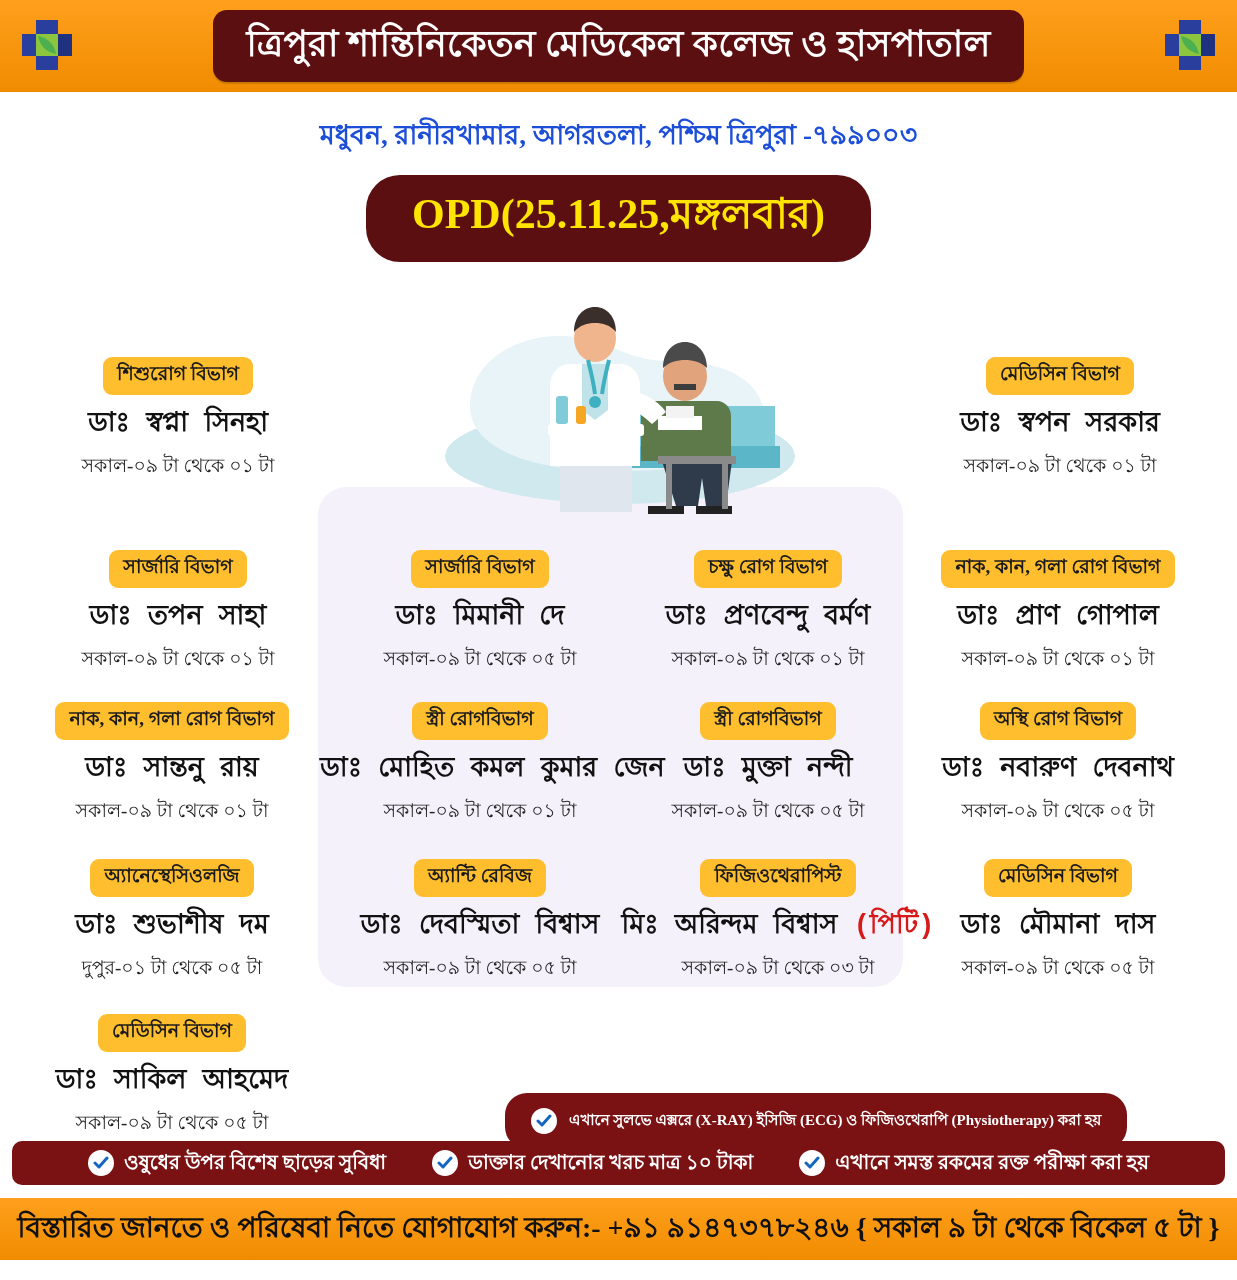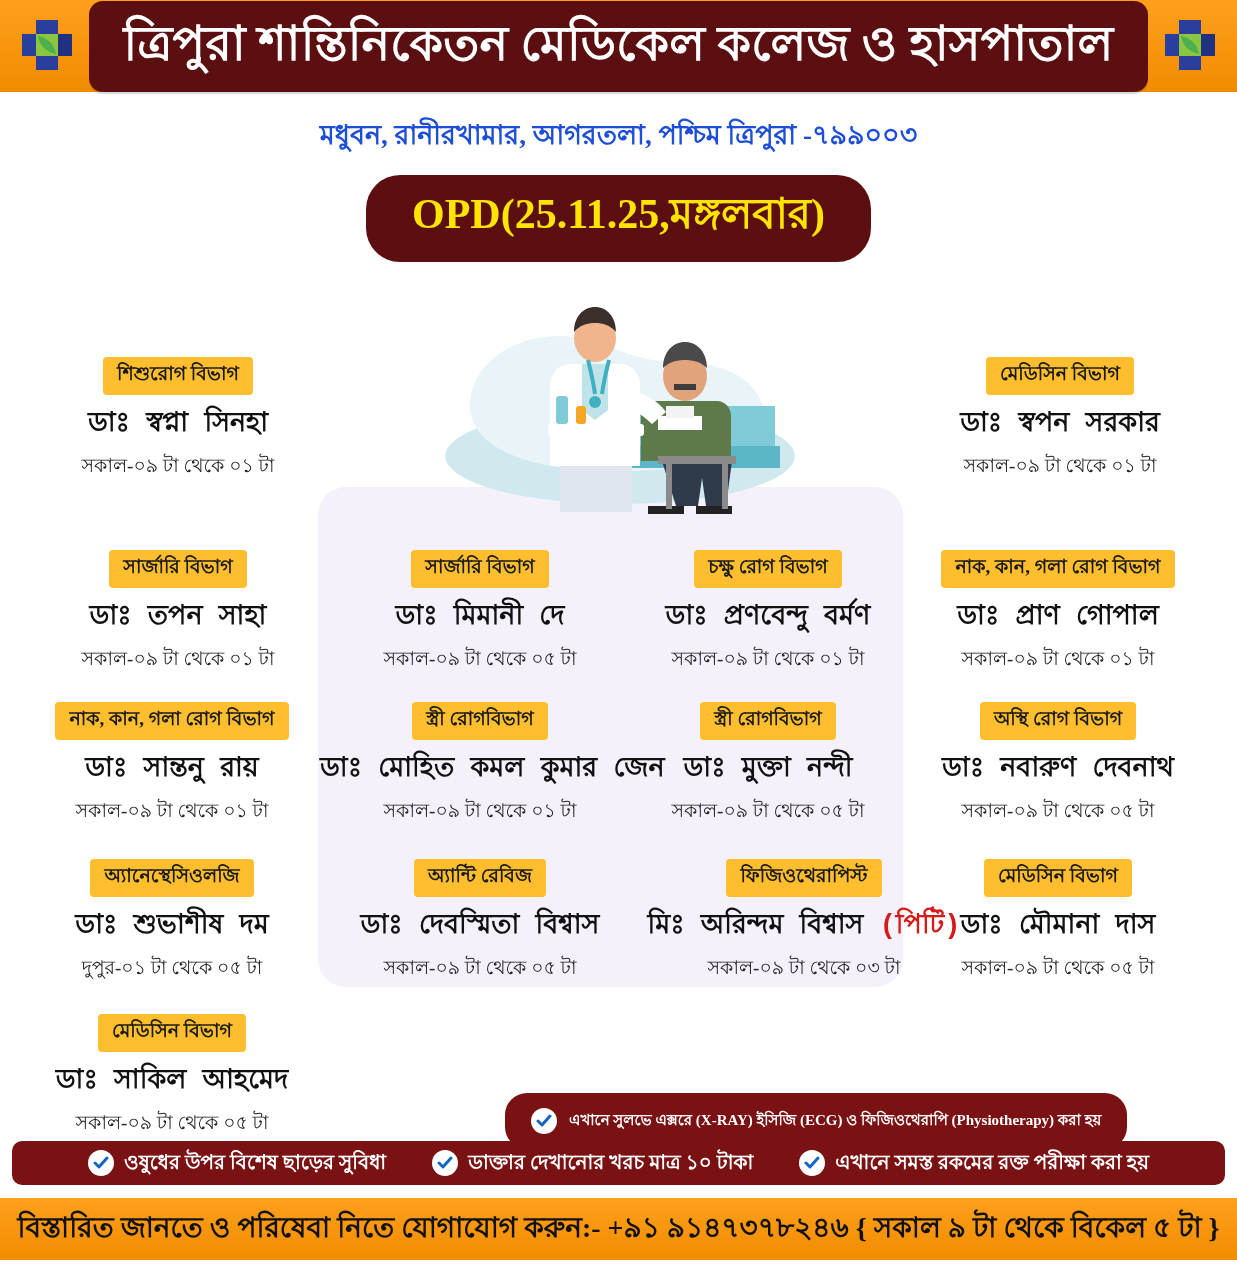--- a/index.html
+++ b/index.html
@@ -24,21 +24,21 @@
   .logo.right{right:14px;}
   .logo svg{width:66px;height:66px;display:block;}
   .title-plate{
     background:#5c0f10;
     border-radius:14px;
     padding:6px 34px;
     box-shadow:0 2px 0 rgba(0,0,0,.15);
   }
   .title-plate span{
     color:#ffffff;
-    font-size:48px;
+    font-size:36px;
     font-weight:bold;
     letter-spacing:.2px;
     white-space:nowrap;
   }
   
   .address{
     text-align:center;
     margin-top:22px;
     font-size:27px;
     color:#1d4ed8;
@@ -76,21 +76,21 @@
   }
   .grid{position:relative;z-index:2;}
   .card{
     position:absolute;
     text-align:center;
     width:300px;
   }
   .pill{
     display:inline-block;
     background:#ffbe2e;
-    border-radius:4px;
+    border-radius:9px;
     padding:2px 14px 4px;
     font-size:19px;
     font-weight:bold;
     color:#1a1a1a;
     white-space:nowrap;
   }
   .doc{
     font-size:27px;
     font-weight:bold;
     color:#111;
@@ -269,21 +269,21 @@
     <div class="card" style="left:22px;top:597px;">
       <div class="pill">অ্যানেস্থেসিওলজি</div>
       <div class="doc"><span>ডাঃ শুভাশীষ দম</span><span class="pt"></span></div>
       <div class="time">দুপুর-০১ টা থেকে ০৫ টা</div>
     </div>
     <div class="card" style="left:330px;top:597px;">
       <div class="pill">অ্যান্টি রেবিজ</div>
       <div class="doc"><span>ডাঃ দেবস্মিতা বিশ্বাস</span><span class="pt"></span></div>
       <div class="time">সকাল-০৯ টা থেকে ০৫ টা</div>
     </div>
-    <div class="card" style="left:644px;top:597px;width:320px;">
+    <div class="card" style="left:618px;top:597px;width:320px;">
       <div class="pill">ফিজিওথেরাপিস্ট</div>
       <div class="doc"><span>মিঃ অরিন্দম বিশ্বাস </span><span class="pt">(পিটি)</span></div>
       <div class="time">সকাল-০৯ টা থেকে ০৩ টা</div>
     </div>
     <div class="card" style="left:908px;top:597px;">
       <div class="pill">মেডিসিন বিভাগ</div>
       <div class="doc"><span>ডাঃ মৌমানা দাস</span><span class="pt"></span></div>
       <div class="time">সকাল-০৯ টা থেকে ০৫ টা</div>
     </div>
 

